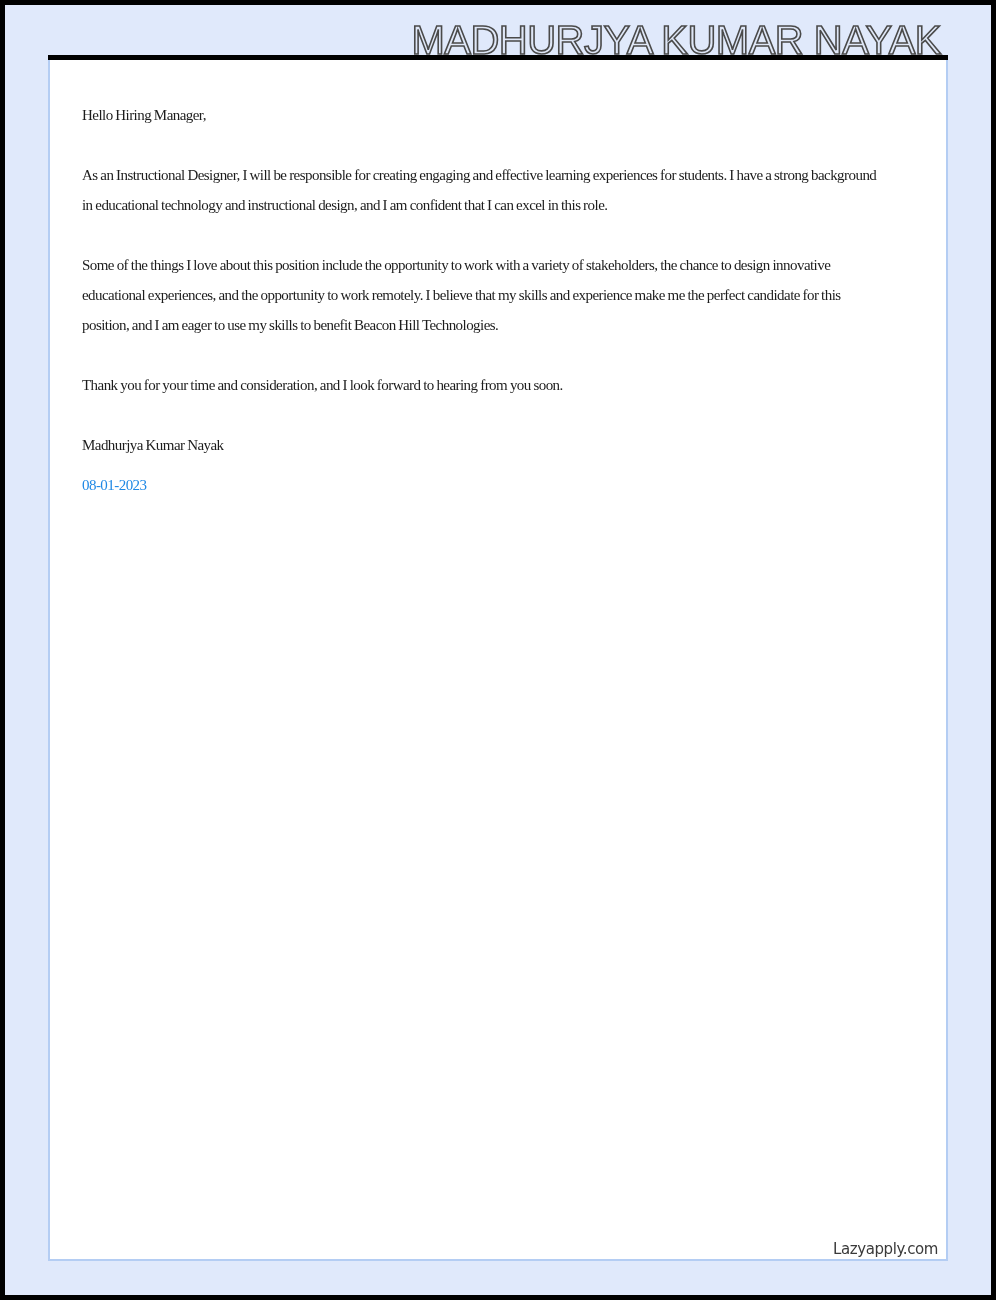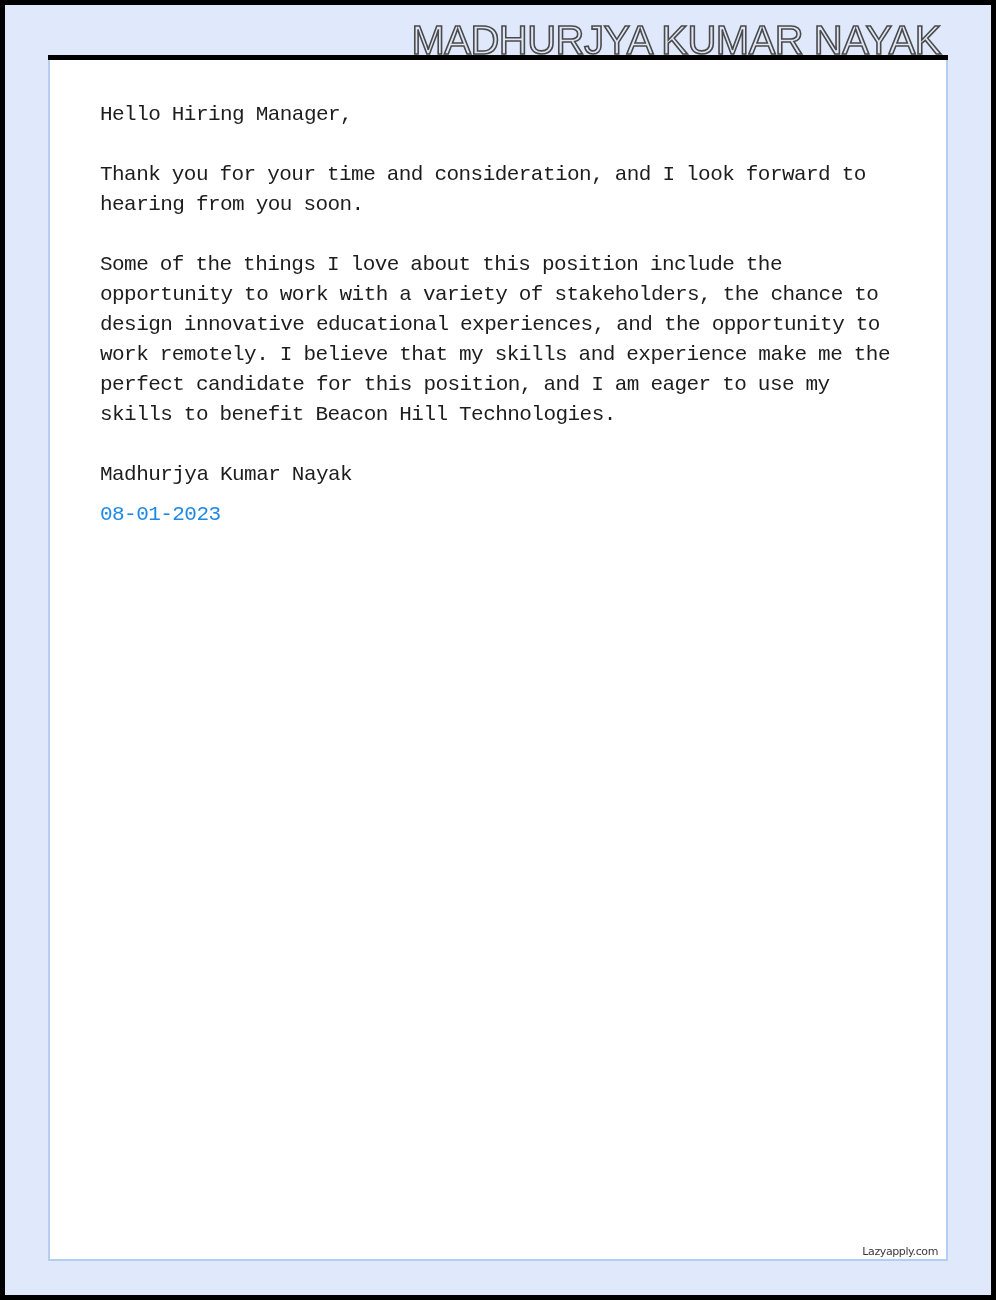--- a/index.html
+++ b/index.html
@@ -50,60 +50,61 @@
       top: 55px;
       width: 896px;
       height: 1199px;
       background: #ffffff;
       border-left: 2px solid #b4cdf3;
       border-right: 2px solid #b4cdf3;
       border-bottom: 2px solid #b4cdf3;
     }
     .letter {
       position: absolute;
-      left: 50px;
+      left: 32px;
       top: 40px;
       width: 800px;
-      font-family: Liberation Mono, monospace;
-      font-size: 21px;
+      font-family: Liberation Serif, serif;
+      font-size: 15px;
       line-height: 30px;
       color: #1d1d1d;
       letter-spacing: -0.55px;
       word-spacing: -0.5px;
     }
     .letter p {
       margin: 0 0 30px 0;
     }
     .letter .closing {
       margin: 0;
     }
     .letter .date {
       margin-top: 10px;
       color: #1e88e5;
     }
     .footer-brand {
       position: absolute;
       right: 8px;
       bottom: 1px;
       font-family: "DejaVu Sans", sans-serif;
-      font-size: 11px;
+      font-size: 15px;
       letter-spacing: -0.4px;
       color: #3a3a3a;
     }
   </style>
 </head>
 <body>
 
 <div class="page">
   <h1 class="title">MADHURJYA KUMAR NAYAK</h1>
   <div class="top-bar"></div>
 
   <div class="card">
     <div class="letter">
       <p>Hello Hiring Manager,</p>
+      <p>As an Instructional Designer, I will be responsible for creating engaging and effective learning experiences for students. I have a strong background in educational technology and instructional design, and I am confident that I can excel in this role.</p>
+      <p>Some of the things I love about this position include the opportunity to work with a variety of stakeholders, the chance to design innovative educational experiences, and the opportunity to work remotely. I believe that my skills and experience make me the perfect candidate for this position, and I am eager to use my skills to benefit Beacon Hill Technologies.</p>
       <p>Thank you for your time and consideration, and I look forward to hearing from you soon.</p>
-      <p>Some of the things I love about this position include the opportunity to work with a variety of stakeholders, the chance to design innovative educational experiences, and the opportunity to work remotely. I believe that my skills and experience make me the perfect candidate for this position, and I am eager to use my skills to benefit Beacon Hill Technologies.</p>
       <p class="closing">Madhurjya Kumar Nayak</p>
       <p class="closing date">08-01-2023</p>
     </div>
     <div class="footer-brand">Lazyapply.com</div>
   </div>
 </div>
 
 </body></html>

